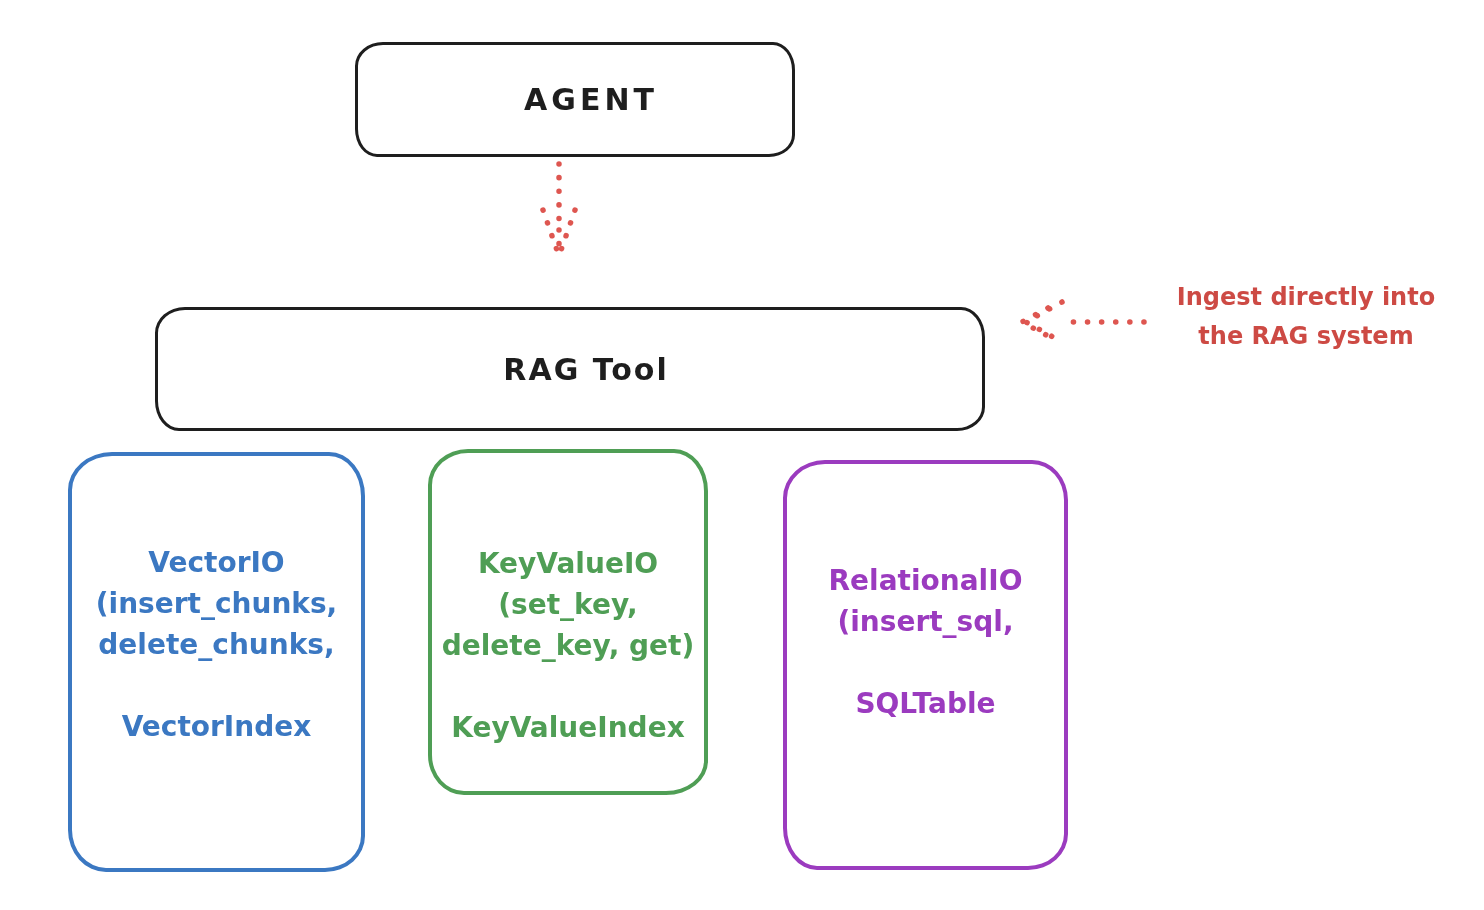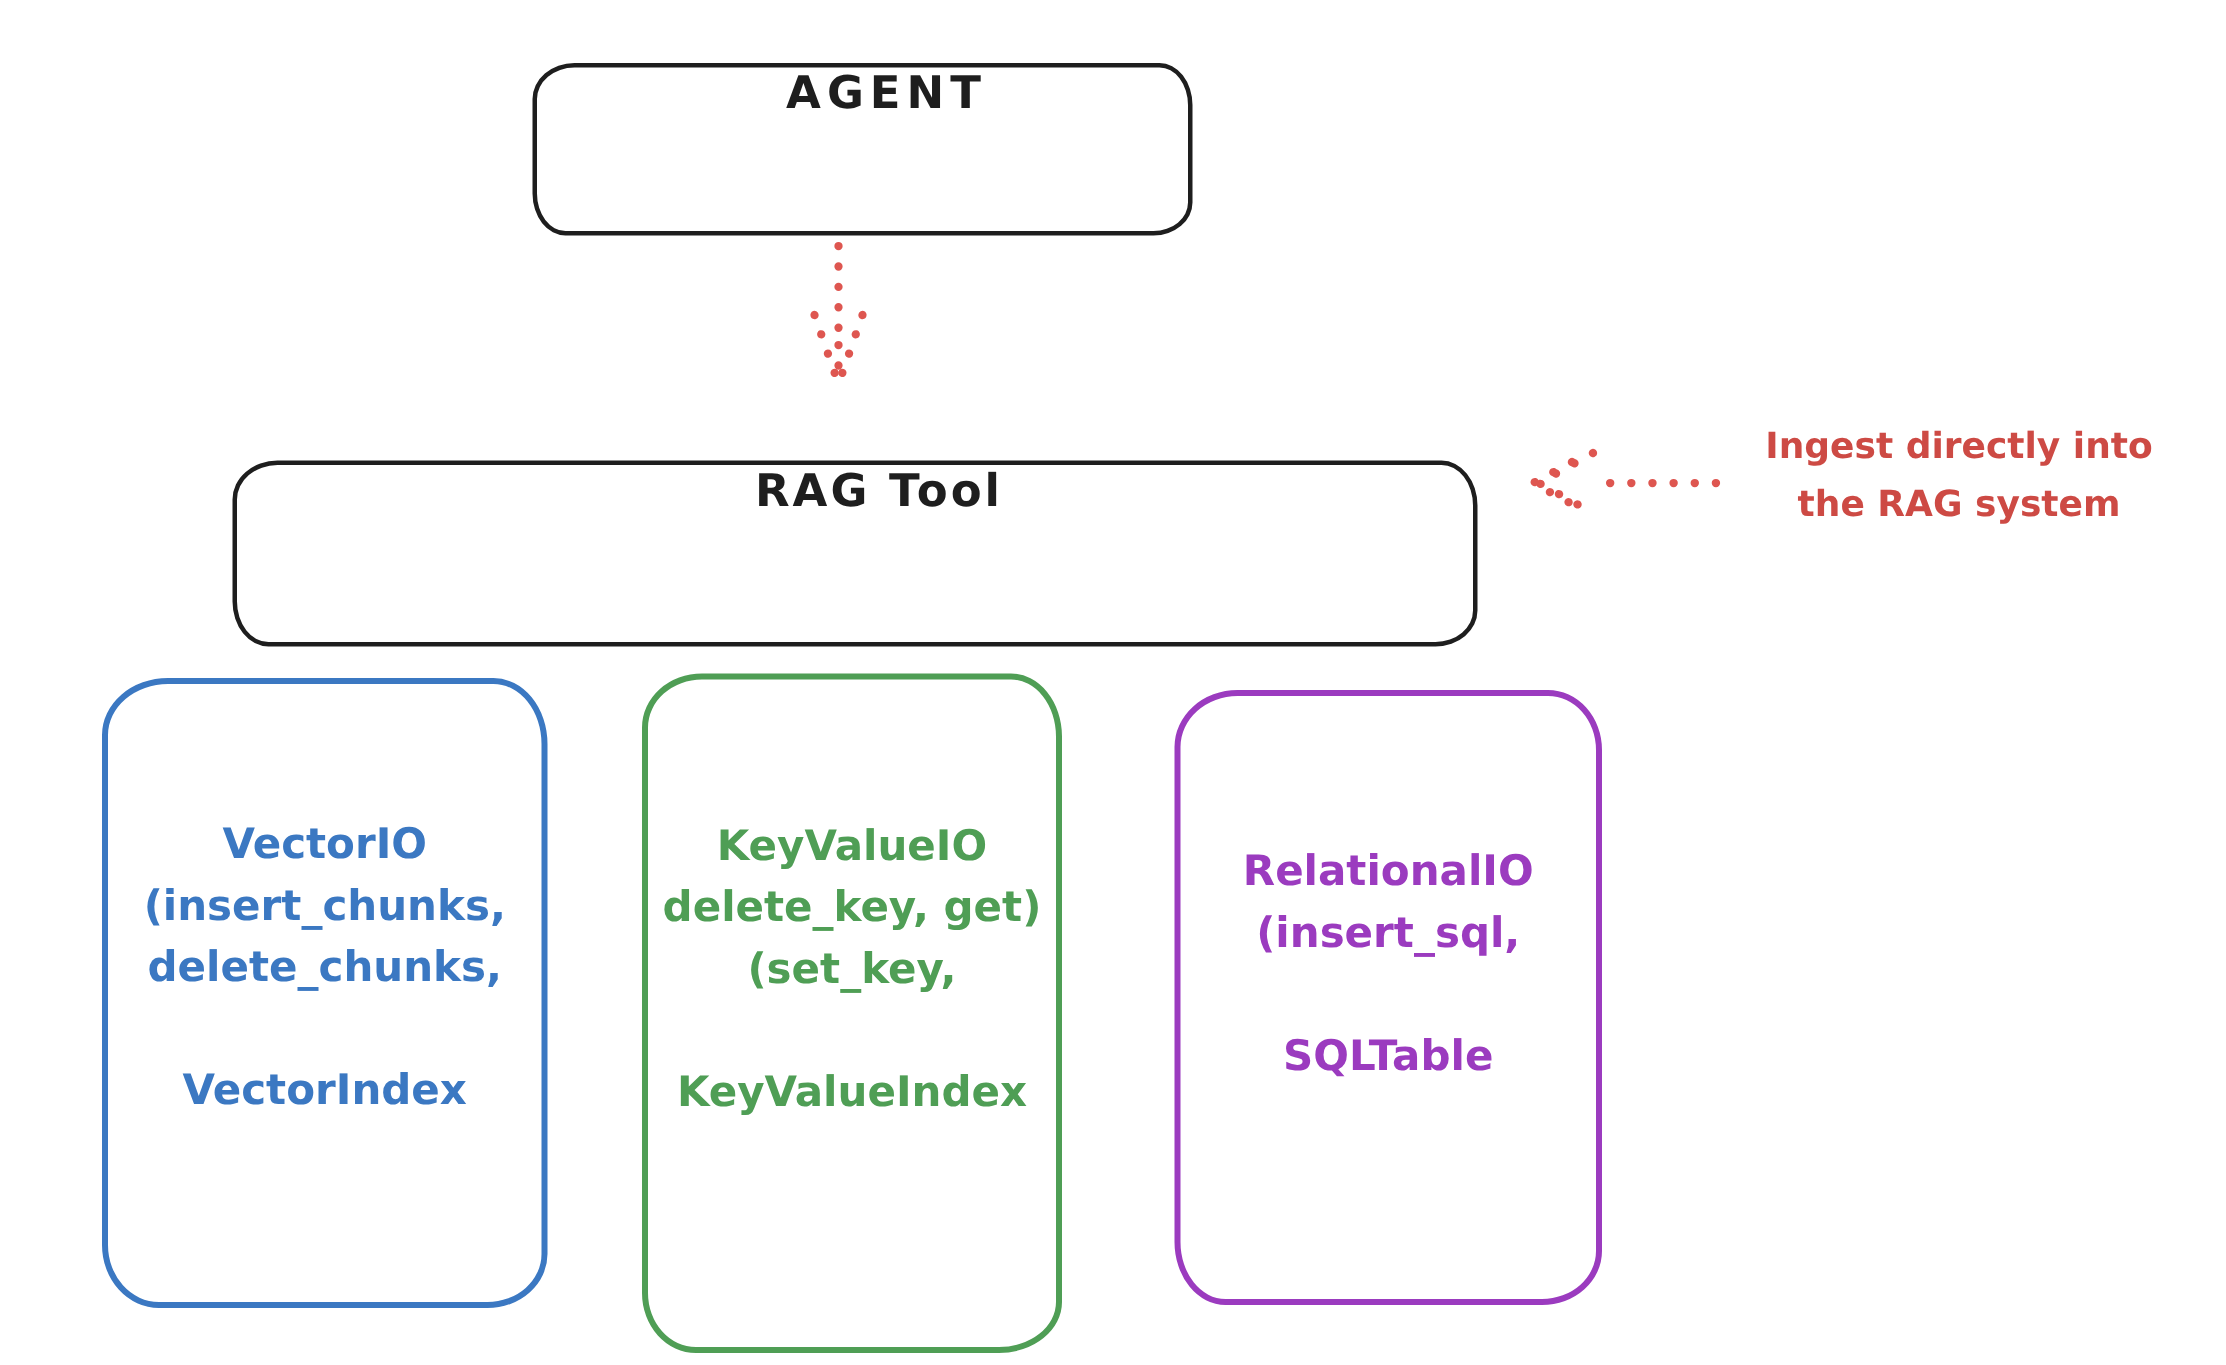--- a/index.html
+++ b/index.html
@@ -12,21 +12,21 @@
     width: 1484px;
     height: 910px;
     background: #ffffff;
     font-family: "DejaVu Sans", "Liberation Sans", sans-serif;
     overflow: hidden;
   }
   .node {
     position: absolute;
     box-sizing: border-box;
     display: flex;
-    align-items: flex-start;
+    align-items: center;
     justify-content: center;
     background: #ffffff;
     padding-left: 32px;
   }
   
   .ink-box {
     border: 3.5px solid #1e1e1e;
     color: #1e1e1e;
     font-size: 30px;
     font-weight: 600;
@@ -57,21 +57,21 @@
   .store-index { margin-top: 41px; line-height: 41px; }
   #vector-box {
     left: 68px; top: 452px; width: 297px; height: 420px;
     border: 4px solid #3b78c2;
     color: #3b78c2;
     border-radius: 44px 36px 40px 38px / 38px 44px 36px 42px;
     padding-top: 86px;
     font-size: 28px;
   }
   #keyvalue-box {
-    left: 428px; top: 449px; width: 280px; height: 453px;
+    left: 428px; top: 449px; width: 280px; height: 346px;
     border: 4px solid #4f9e55;
     color: #4f9e55;
     border-radius: 40px 34px 42px 36px / 36px 42px 34px 40px;
     padding-top: 90px;
     font-size: 28px;
   }
   #relational-box {
     left: 783px; top: 448px; width: 285px; height: 410px;
     border: 4px solid #9b3bbf;
     color: #9b3bbf;
@@ -133,22 +133,22 @@
       <span class="line-span">VectorIO</span>
       <span class="line-span">(insert_chunks,</span>
       <span class="line-span">delete_chunks,</span>
     </div>
     <div class="store-index">VectorIndex</div>
   </div>
 
   <div class="store-box" id="keyvalue-box">
     <div class="store-lines">
       <span class="line-span">KeyValueIO</span>
+      <span class="line-span">(set_key,</span>
       <span class="line-span">delete_key, get)</span>
-      <span class="line-span">(set_key,</span>
     </div>
     <div class="store-index">KeyValueIndex</div>
   </div>
 
   <div class="store-box" id="relational-box">
     <div class="store-lines">
       <span class="line-span">RelationalIO</span>
       <span class="line-span">(insert_sql,</span>
     </div>
     <div class="store-index">SQLTable</div>

